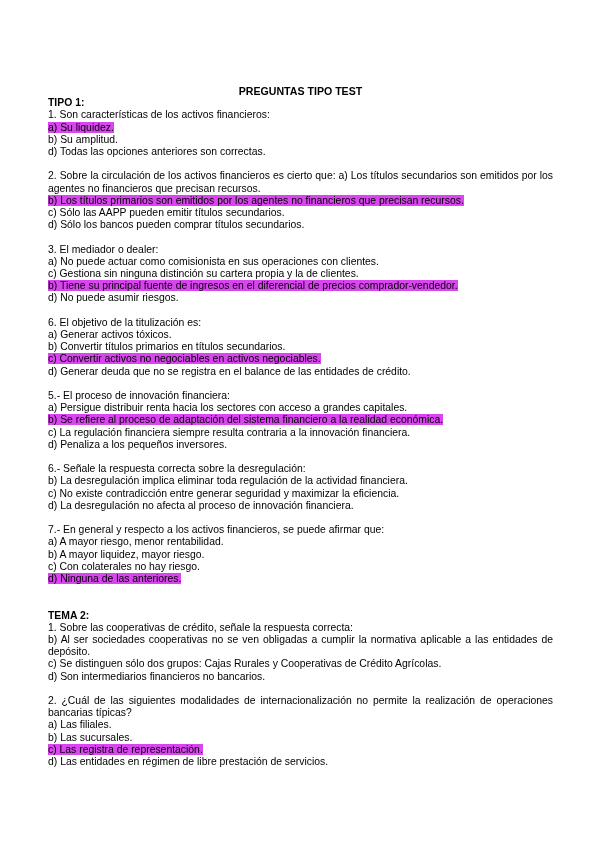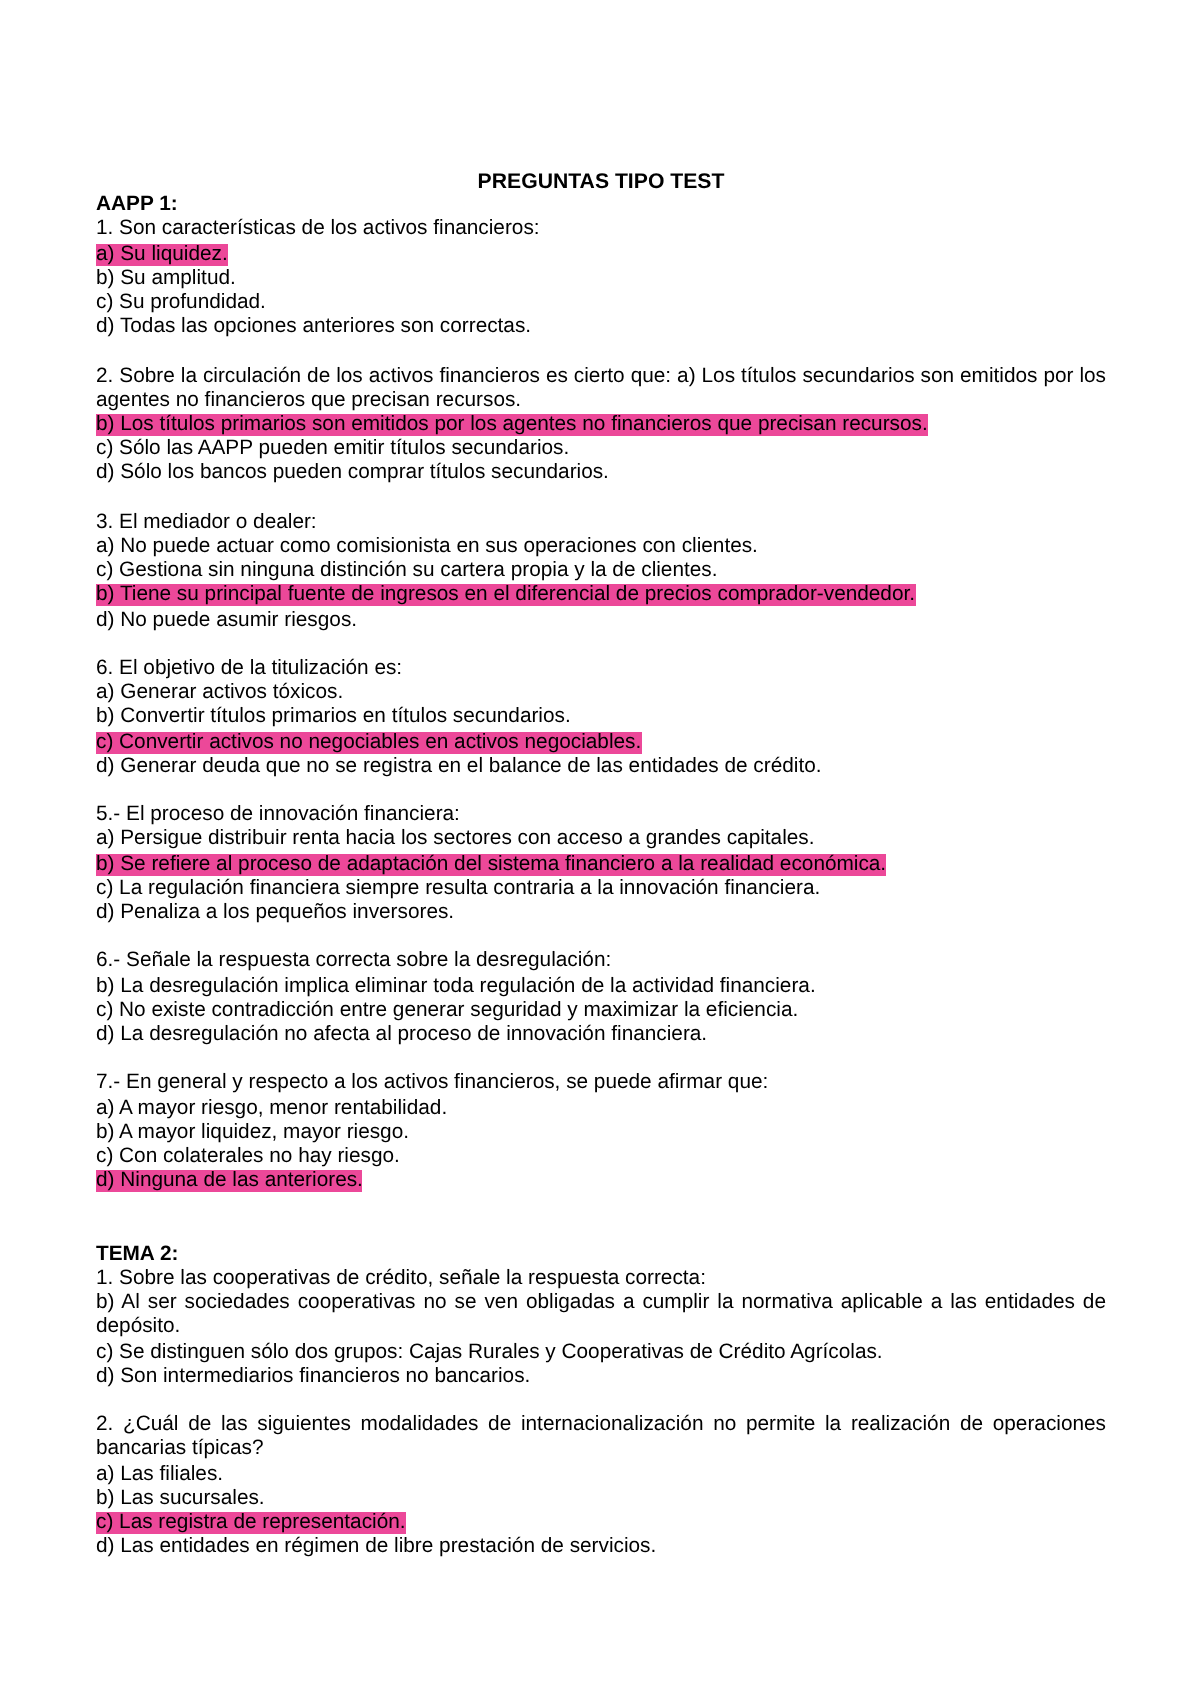--- a/index.html
+++ b/index.html
@@ -8,36 +8,35 @@
       position: absolute; left: 48px; top: 37px; width: 505px;
       font-family: Liberation Sans, sans-serif;
       font-size: 10.4px; line-height: 12.2px; color: #000000; margin-top: 48px;
     }
     .title { text-align: center; font-weight: bold; font-size: 10.6px; margin-left: 0; }
     .tema { font-weight: bold; }
     .question { margin-top: 12.2px; }
     .q-text { text-align: justify; }
     .opt { display: block; white-space: nowrap; }
     .opt.justify { white-space: normal; text-align: justify; }
-    .hl { background: #ec4899; }
+    .hl { background: #d946ef; }
     .gap-tema { height: 24.4px; }
   </style>
 </head>
 <body>
 
 <div class="page">
   <div class="title">PREGUNTAS TIPO TEST</div>
 
-  <div class="tema">AAPP 1:</div>
+  <div class="tema">TIPO 1:</div>
 
   <div>
     <div class="q-text">1. Son características de los activos financieros:</div>
     <span class="opt"><span class="hl">a) Su liquidez.</span></span>
     <span class="opt">b) Su amplitud.</span>
-    <span class="opt">c) Su profundidad.</span>
     <span class="opt">d) Todas las opciones anteriores son correctas.</span>
   </div>
 
   <div class="question">
     <div class="q-text">2. Sobre la circulación de los activos financieros es cierto que: a) Los títulos secundarios son emitidos por los agentes no financieros que precisan recursos.</div>
     <span class="opt"><span class="hl">b) Los títulos primarios son emitidos por los agentes no financieros que precisan recursos.</span></span>
     <span class="opt">c) Sólo las AAPP pueden emitir títulos secundarios.</span>
     <span class="opt">d) Sólo los bancos pueden comprar títulos secundarios.</span>
   </div>
 

